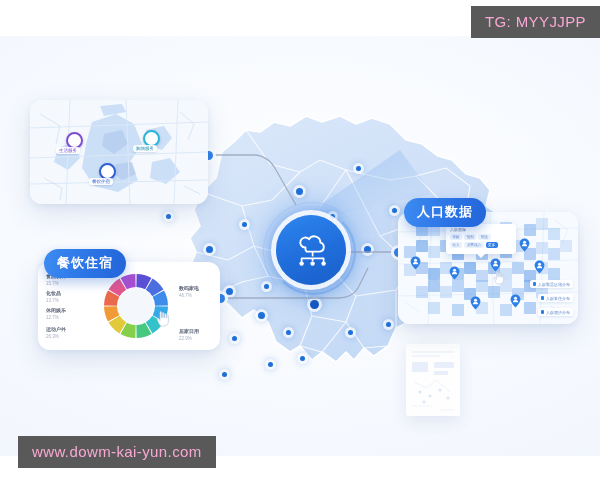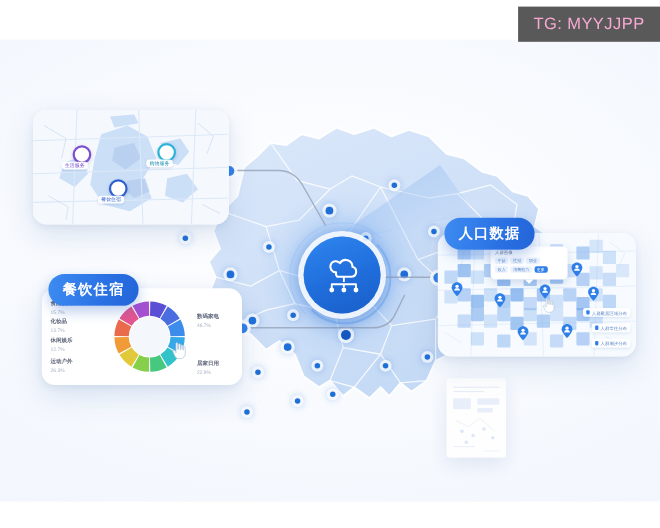--- a/index.html
+++ b/index.html
@@ -575,13 +575,14 @@
         <path d="M6,62 L26,62"></path>
           <path d="M34,66 L48,66"></path>
       </g>
     </svg>
   </div>
 
   <div class="topstrip"></div>
   <div class="botstrip"></div>
 
   <div class="wm wm-tg">TG: MYYJJPP</div>
+  <div class="wm wm-url">www.dowm-kai-yun.com</div>
 </div>
 
 </body></html>

